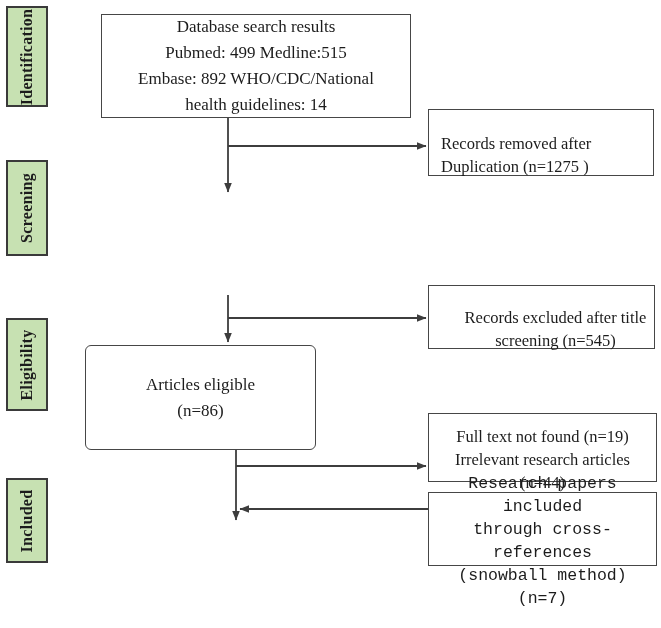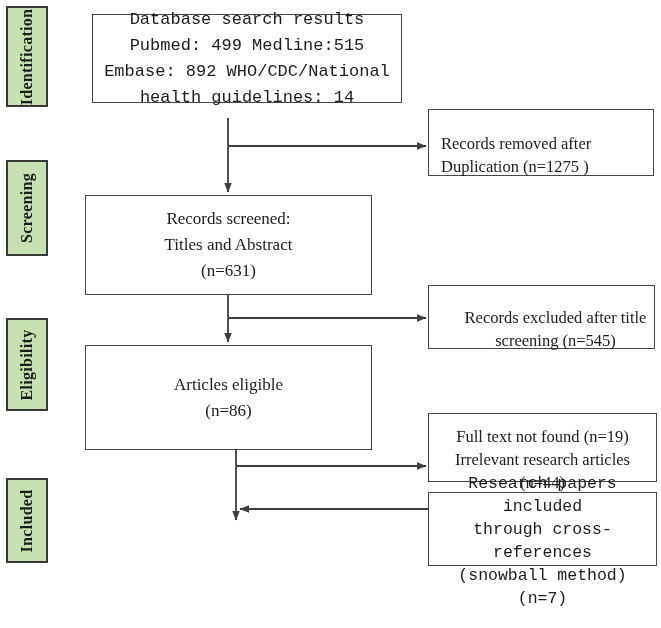--- a/index.html
+++ b/index.html
@@ -45,23 +45,23 @@
   }
   .fbox.align-left{justify-content:flex-start;text-align:left;}
   .fbox.align-left .box-text{padding-left:12px;}
   #connectors{position:absolute;left:0;top:0;width:661px;height:628px;}
   #connectors line{stroke:#3d3d3d;stroke-width:1.8;}
   
   #stage-identification{top:6px;height:101px;}
   #stage-screening{top:160px;height:96px;}
   #stage-eligibility{top:318px;height:93px;}
   #stage-included{top:478px;height:85px;}
-  #box-database{left:92px;top:14px;width:310px;height:89px;font-family:Liberation Mono, monospace;}
+  #box-database{left:101px;top:14px;width:310px;height:104px;}
   #box-screened{left:85px;top:195px;width:287px;height:100px;}
-  #box-eligible{left:85px;top:345px;width:287px;height:105px;}
+  #box-eligible{left:85px;top:345px;width:231px;height:105px;border-radius:6px;}
   #box-fulltext{left:85px;top:523px;width:287px;height:101px;}
   #box-removed{left:428px;top:109px;width:226px;height:67px;}
   #box-excluded{left:428px;top:285px;width:227px;height:64px;padding-left:28px;}
   #box-notfound{left:428px;top:413px;width:229px;height:69px;}
   #box-snowball{left:428px;top:492px;width:229px;height:74px;font-family:Liberation Mono, monospace;}
 </style>
 </head>
 <body>
 
 <div id="canvas">
@@ -93,25 +93,20 @@
     <line x1="236" y1="466" x2="426" y2="466" marker-end="url(#arrow)"></line>
     <line x1="428" y1="509" x2="240" y2="509" marker-end="url(#arrow)"></line>
   </svg>
 
   <div class="fbox" id="box-database">
     <div class="box-text">Database search results
 Pubmed: 499 Medline:515
 Embase: 892 WHO/CDC/National
 health guidelines: 14</div>
   </div>
-  <div class="fbox" id="box-screened">
-    <div class="box-text">Records screened:
-Titles and Abstract
-(n=631)</div>
-  </div>
   <div class="fbox" id="box-eligible">
     <div class="box-text">Articles eligible
 (n=86)</div>
   </div>
 
   <div class="fbox side align-left" id="box-removed">
     <div class="box-text">Records removed after
 Duplication (n=1275 )</div>
   </div>
   <div class="fbox side" id="box-excluded">

